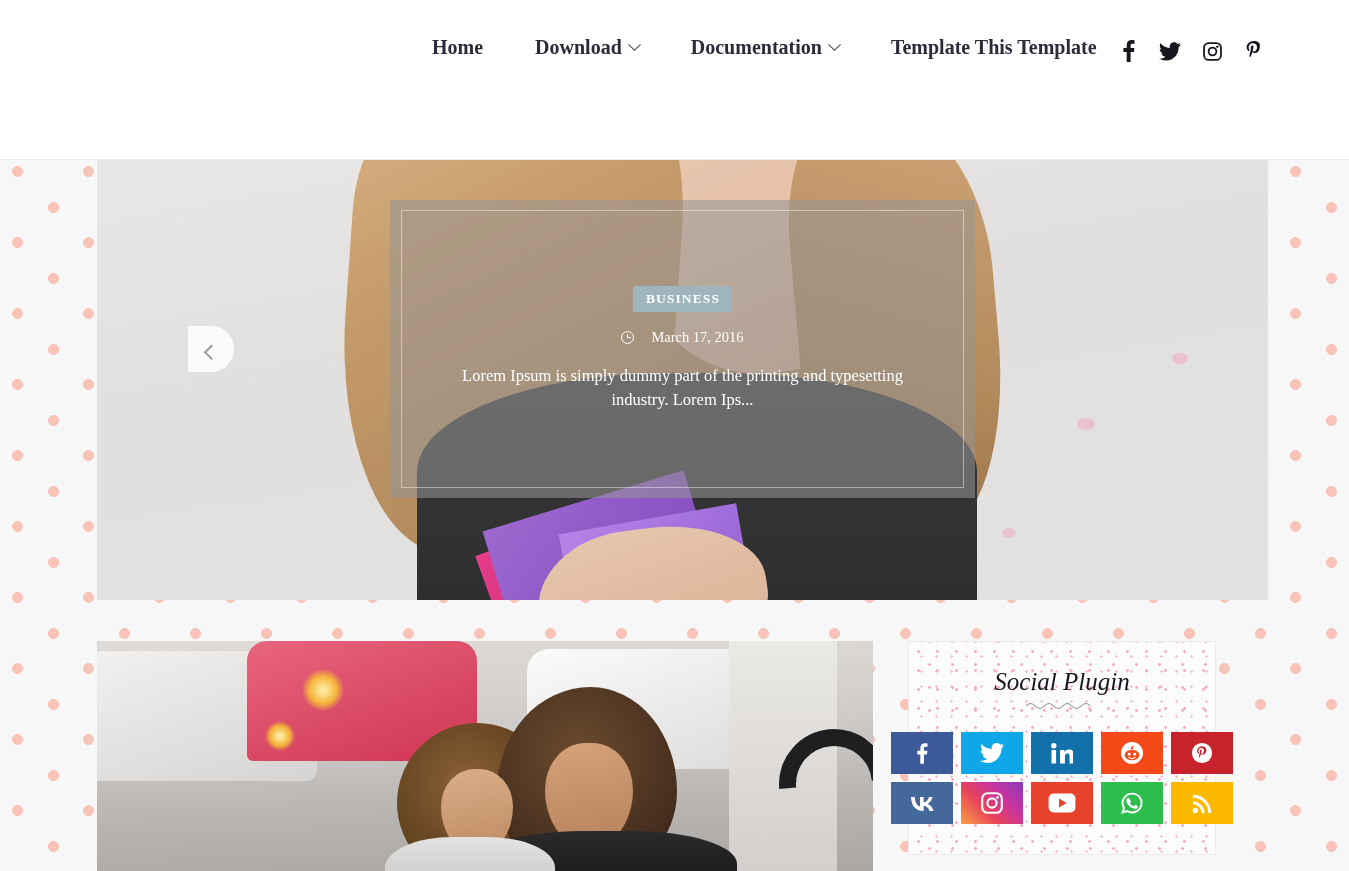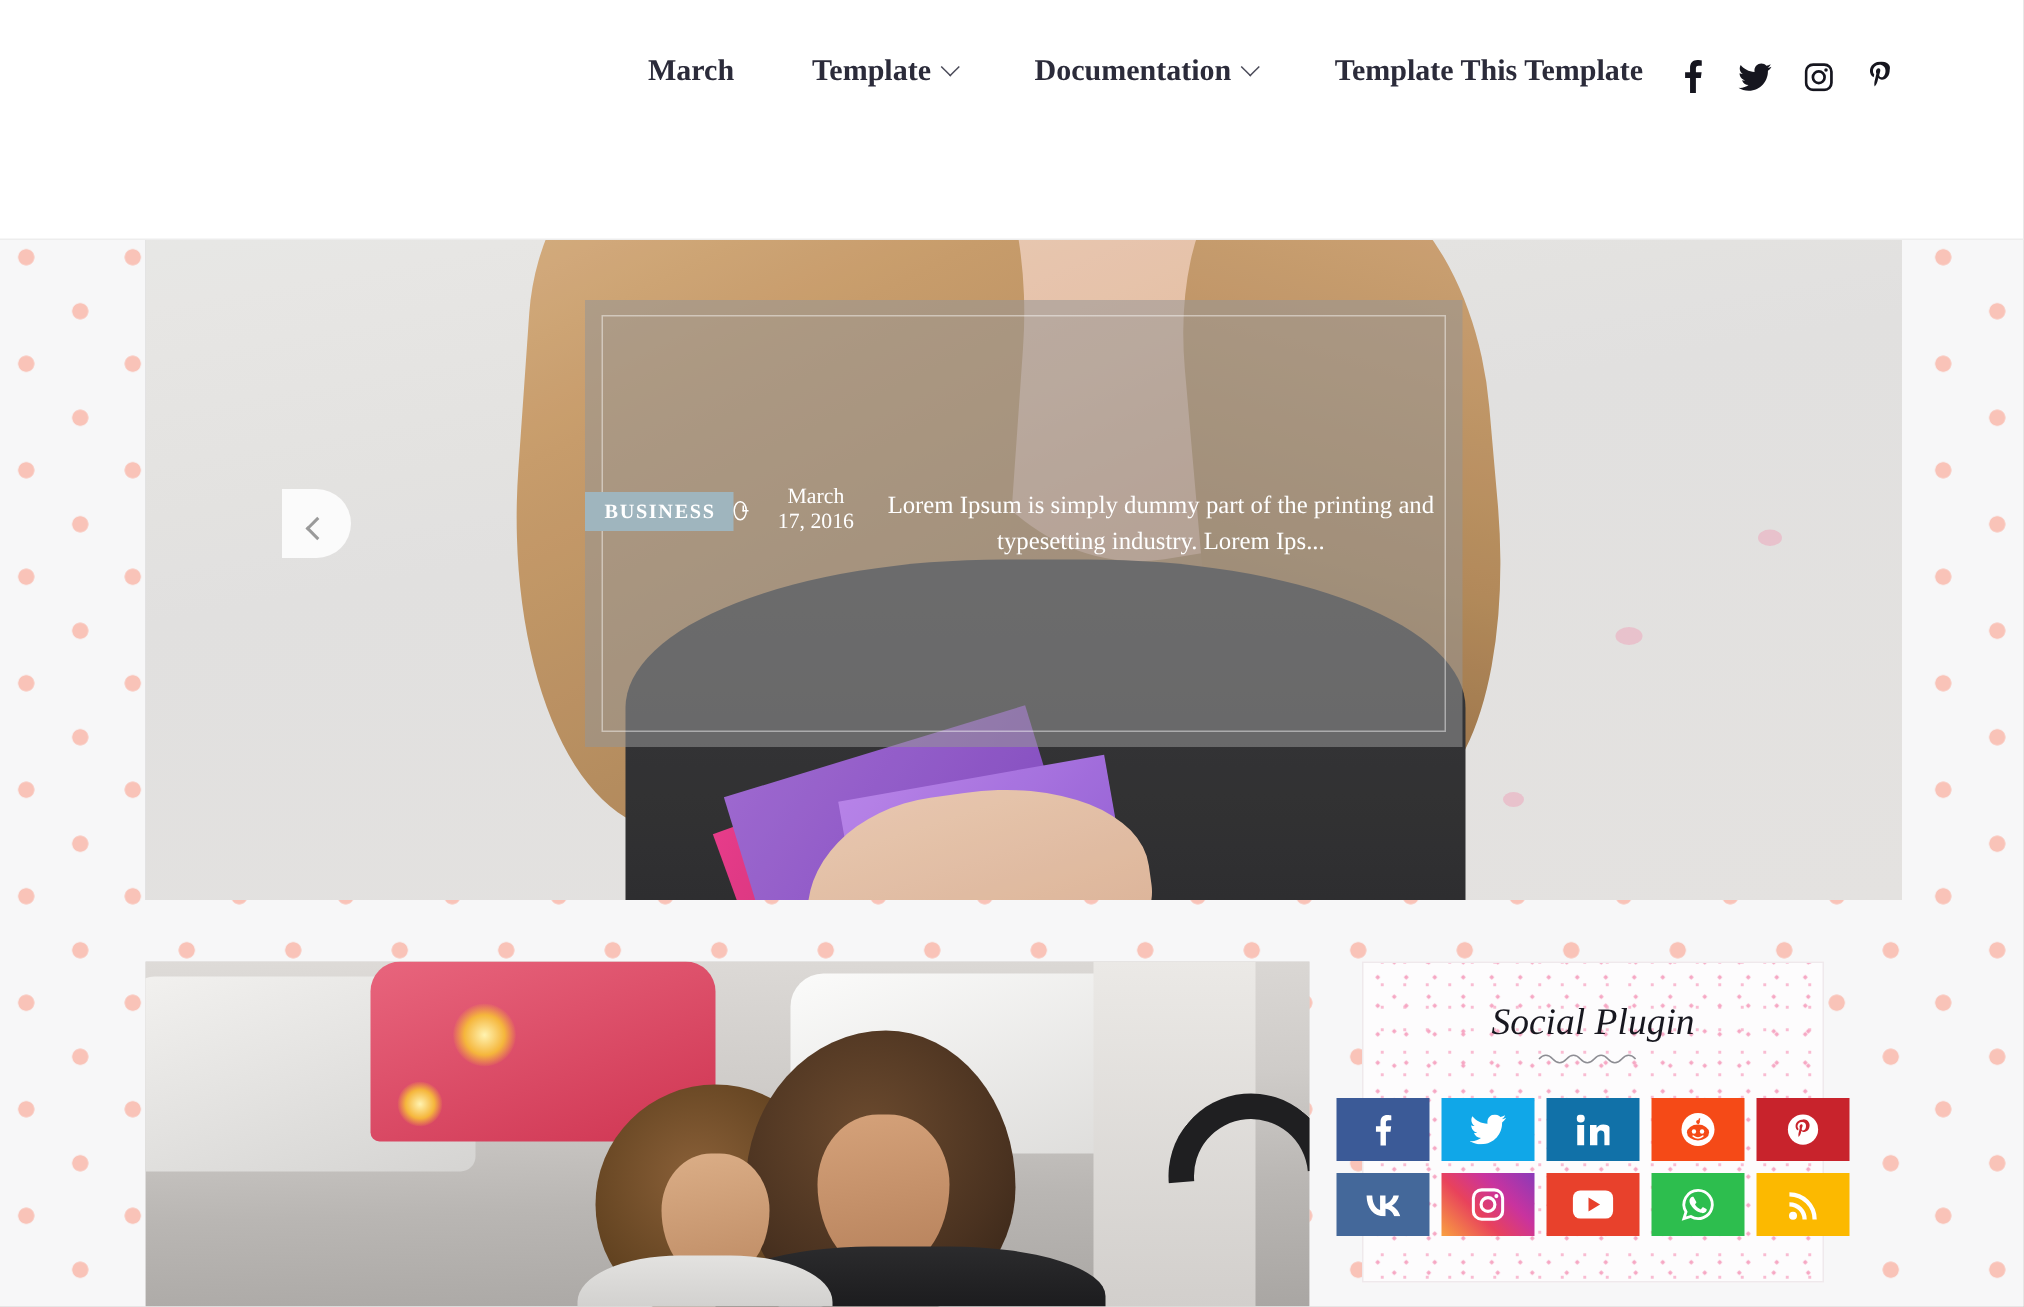--- a/index.html
+++ b/index.html
@@ -216,21 +216,21 @@
     position: absolute; inset: 0;
     background: rgba(170,170,170,0.12);
   }
 
   .slide-caption {
     position: absolute;
     left: 293px; top: 102px;
     width: 585px; height: 298px;
     background: rgba(150,150,150,0.55);
     display: flex;
-    flex-direction: row;
+    flex-direction: column;
     align-items: center;
     justify-content: center;
     text-align: center;
     z-index: 3;
   }
   .slide-caption::before {
     content: "";
     position: absolute;
     left: 11px; top: 10px; right: 11px; bottom: 10px;
     border: 1px solid rgba(255,255,255,0.45);
@@ -461,24 +461,24 @@
 <body>
 
 <div class="page-bg"></div>
 
 <header class="header">
   <div class="header-inner">
 
 
     <nav class="nav">
       <div class="nav-item">
-        <span>March</span>
+        <span>Home</span>
       </div>
       <div class="nav-item">
-        <span>Template</span>
+        <span>Download</span>
         <span class="chev"></span>
       </div>
       <div class="nav-item">
         <span>Documentation</span>
         <span class="chev"></span>
       </div>
       <div class="nav-item">
         <span>Template This Template</span>
       </div>
     </nav>

